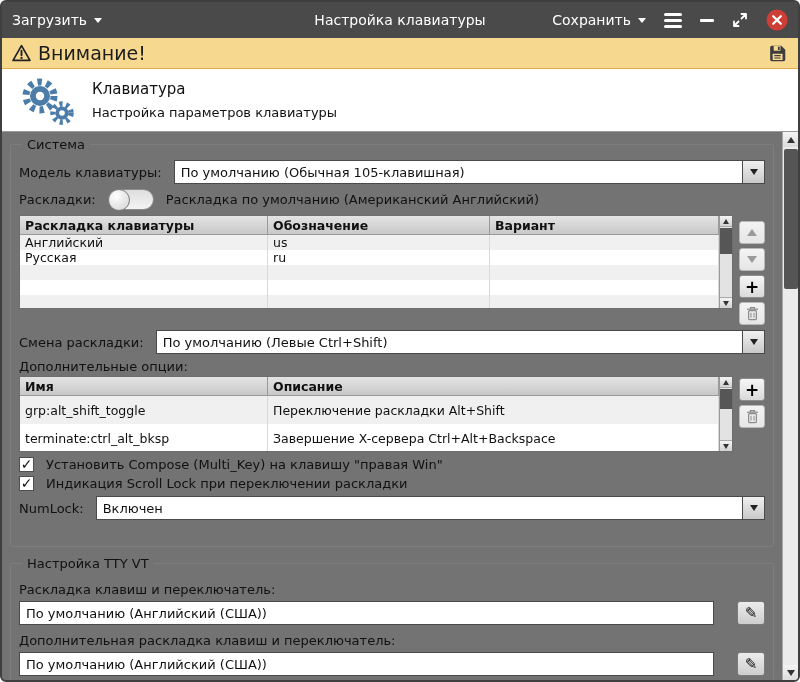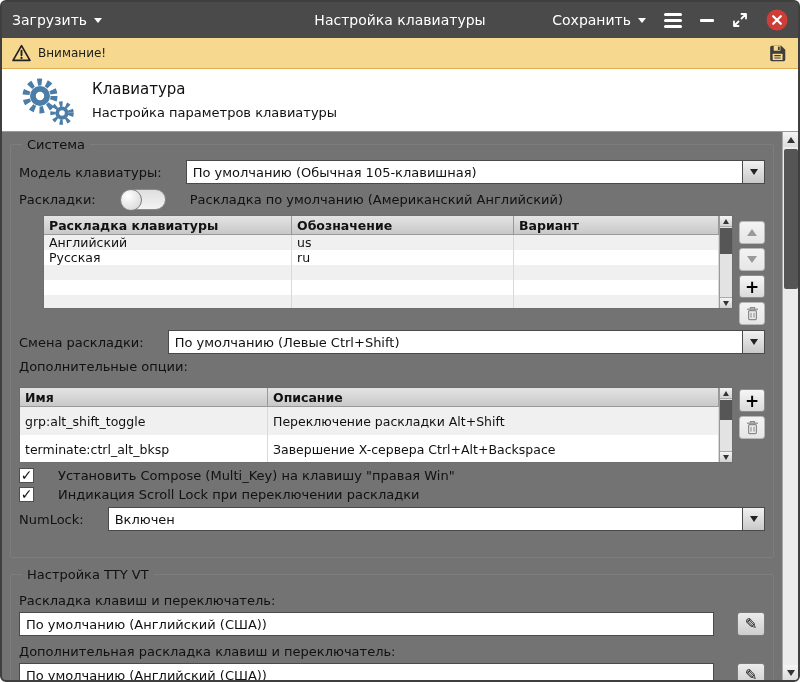--- a/index.html
+++ b/index.html
@@ -29,21 +29,21 @@
   .icon-menu { display: flex; flex-direction: column; gap: 3px; }
   .icon-menu span { width: 18px; height: 3px; background: #fff; border-radius: 2px; }
   .icon-min { width: 14px; height: 3px; background: #fff; border-radius: 1px; }
 
   
   .warnbar {
     height: 31px; flex: 0 0 31px; background: #f7d88f;
     border-bottom: 1px solid #dfae4f;
     display: flex; align-items: center; padding: 0 10px; gap: 7px;
   }
-  .warn-text { font-size: 12px; color: #1d1d1d; }
+  .warn-text { font-size: 19px; color: #1d1d1d; }
   .warn-save { margin-left: auto; display: flex; align-items: center; }
 
   
   .pageheader {
     height: 63px; flex: 0 0 63px; background: #fff;
     border-bottom: 1px solid #9a9a9a;
     display: flex; align-items: center; gap: 16px; padding: 0 14px;
   }
   .ph-text { display: flex; flex-direction: column; gap: 7px; }
   .ph-title { font-size: 15px; }
@@ -52,21 +52,21 @@
   
   .content-wrap { flex: 1; display: flex; min-height: 0; }
   .content { flex: 1; padding: 5px 8px 0 8px; overflow: hidden; }
 
   fieldset {
     border: 1px solid #7d7d7d; border-radius: 2px;
     padding: 3px 8px 24px 8px; margin-bottom: 9px;
   }
   legend { padding: 0 5px; margin-left: 3px; font-size: 13px; }
 
-  .row { display: flex; align-items: center; gap: 24px; margin: 5px 0; }
+  .row { display: flex; align-items: center; gap: 12px; margin: 5px 0; }
   .lbl { white-space: nowrap; }
 
   
   .combo {
     flex: 1; height: 24px; border: 1px solid #4a4a4a; background: #fff;
     display: flex; align-items: stretch; overflow: hidden;
   }
   .combo .val { flex: 1; padding: 0 6px; display: flex; align-items: center;
     white-space: nowrap; overflow: hidden; }
   .combo .cbtn { width: 22px; border-left: 1px solid #4a4a4a;
@@ -80,21 +80,21 @@
     border: 1px solid #8c8c8c; background: linear-gradient(#dedede, #f4f4f4);
     position: relative; flex: 0 0 46px; }
   .knob { position: absolute; left: -1px; top: -1px; width: 22px; height: 22px;
     border-radius: 50%; border: 1px solid #7c7c7c;
     background: radial-gradient(circle at 35% 30%, #ffffff, #d2d2d2); }
 
   
   .table-block { display: flex; gap: 6px; margin: 5px 0; }
   .tbl { flex: 1; border: 1px solid #6e6e6e; background: #fff;
     position: relative; padding-right: 13px; overflow: hidden; }
-  .tbl.h-layouts { height: 94px; margin-left: 24px; }
+  .tbl.h-layouts { height: 94px; }
   .tbl.h-options { height: 76px; }
   .tbl-head { display: flex; height: 19px;
     background: linear-gradient(#e4e4e4, #c8c8c8);
     border-bottom: 1px solid #999; font-weight: bold; font-size: 12.5px; }
   .th { padding: 0 5px; border-right: 1px solid #999;
     display: flex; align-items: center; overflow: hidden; white-space: nowrap; }
   .tr { display: flex; height: 15px; background: #fff; }
   .tr.tall { height: 28px; }
   .tr.odd { background: #f0f0f0; }
   .td { padding: 0 5px; border-right: 1px solid #d9d9d9; font-size: 12.5px;
@@ -330,21 +330,21 @@
         <div class="row">
           <span class="lbl">Смена раскладки:</span>
           <div class="combo">
             <span class="val">По умолчанию (Левые Ctrl+Shift)</span>
             <span class="cbtn">
                 <span class="tri-dn-dark"></span>
               </span>
           </div>
         </div>
 
-        <div class="row" style="margin-bottom:13px;">
+        <div class="row" style="margin-bottom:2px;">
           <span class="lbl">Дополнительные опции:</span>
         </div>
 
         <div class="table-block" style="margin-top:2px;">
           <div class="tbl h-options">
             <div class="tbl-head">
               <div class="th c1">Имя</div>
               <div class="th cflex">Описание</div>
             </div>
             <div class="tr tall odd">

